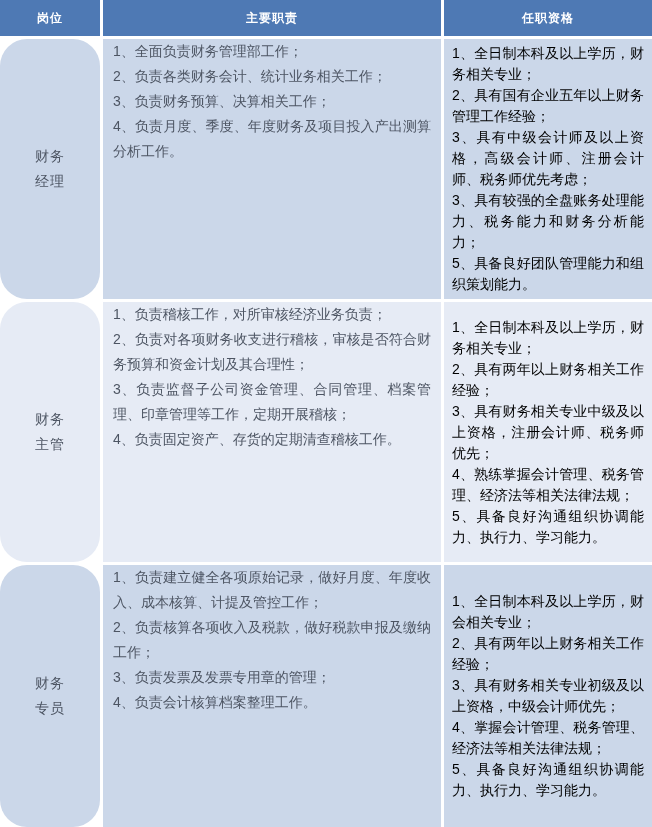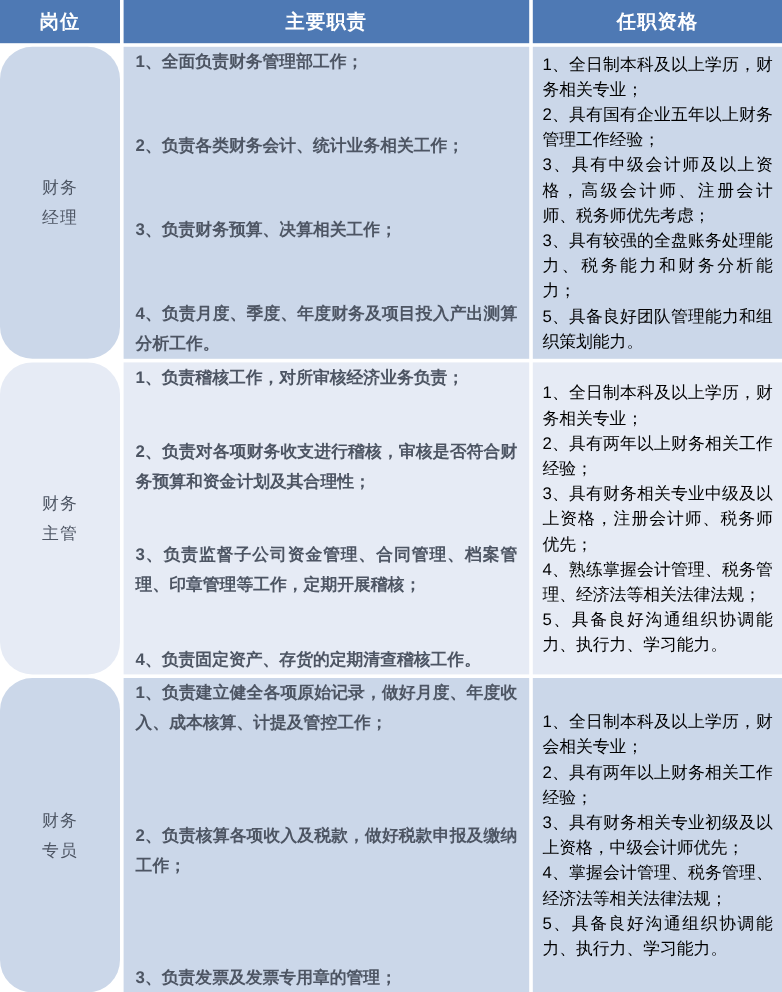--- a/index.html
+++ b/index.html
@@ -10,37 +10,36 @@
   .job-table {
     display:grid;
     grid-template-columns:100px 338px 208px;
     grid-template-rows:36px 260px 260px 262px;
     gap:3px;
     width:652px; height:827px;
     background:#ffffff;
   }
   .th {
     background:#4E79B4; color:#ffffff;
-    font-size:16px; font-weight:bold;
+    font-size:12px; font-weight:bold;
     display:flex; align-items:center; justify-content:center;
     letter-spacing:1px;
   }
   .cell-dark  { background:#CBD7E9; }
   .cell-light { background:#E6EBF5; }
   .pos-cell {
     display:flex; flex-direction:column;
     align-items:center; justify-content:center;
     color:#4D5563; font-size:14px; line-height:25px;
     letter-spacing:1px;
     border-radius:27px;
   }
   .duties-cell {
-    display:flex; flex-direction:column; justify-content:space-between;
+    display:flex; flex-direction:column; justify-content:flex-start;
     padding:0 10px;
-    font-weight:bold;
   }
   .duties-cell p {
     margin:0; font-size:14px; line-height:25px;
     color:#4D5563; text-align:justify;
   }
   .quals-cell {
     display:flex; flex-direction:column; justify-content:center;
     padding:4px 8px;
   }
   .quals-cell p {
@@ -94,20 +93,21 @@
   </div>
 
   <div class="pos-cell cell-dark">
     <span>财务</span>
     <span>专员</span>
   </div>
   <div class="duties-cell cell-dark">
     <p>1、负责建立健全各项原始记录，做好月度、年度收入、成本核算、计提及管控工作；</p>
     <p>2、负责核算各项收入及税款，做好税款申报及缴纳工作；</p>
     <p>3、负责发票及发票专用章的管理；</p>
+    <p>4、负责会计核算档案整理工作。</p>
   </div>
   <div class="quals-cell cell-dark">
     <p>1、全日制本科及以上学历，财会相关专业；</p>
     <p>2、具有两年以上财务相关工作经验；</p>
     <p>3、具有财务相关专业初级及以上资格，中级会计师优先；</p>
     <p>4、掌握会计管理、税务管理、经济法等相关法律法规；</p>
     <p>5、具备良好沟通组织协调能力、执行力、学习能力。</p>
   </div>
 
 </div>

